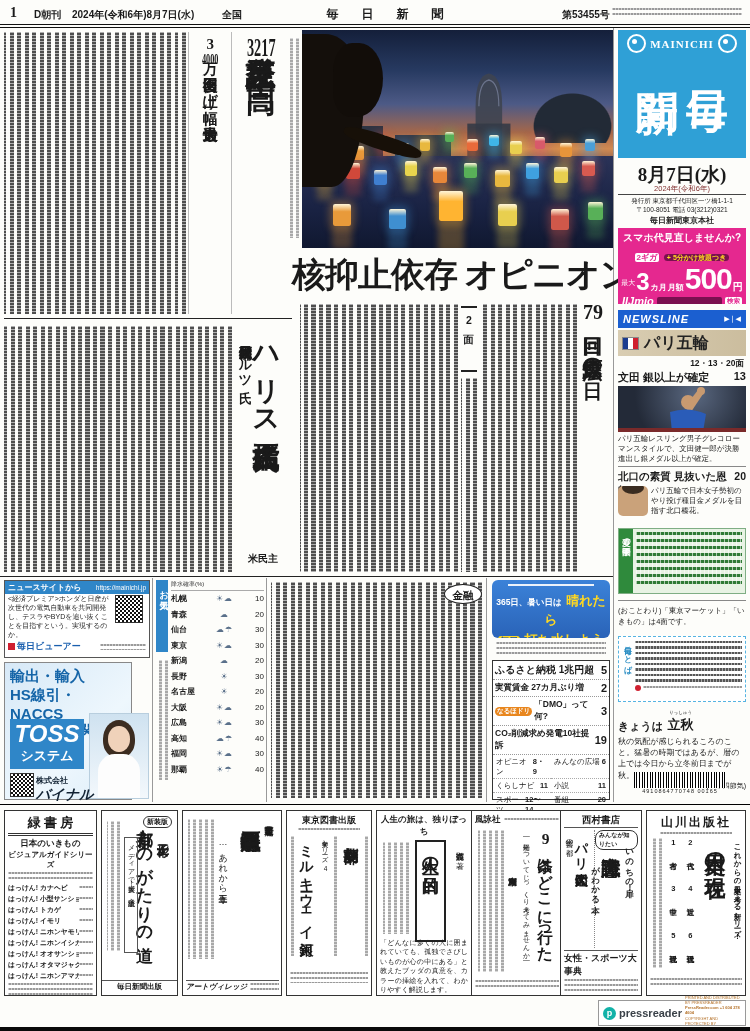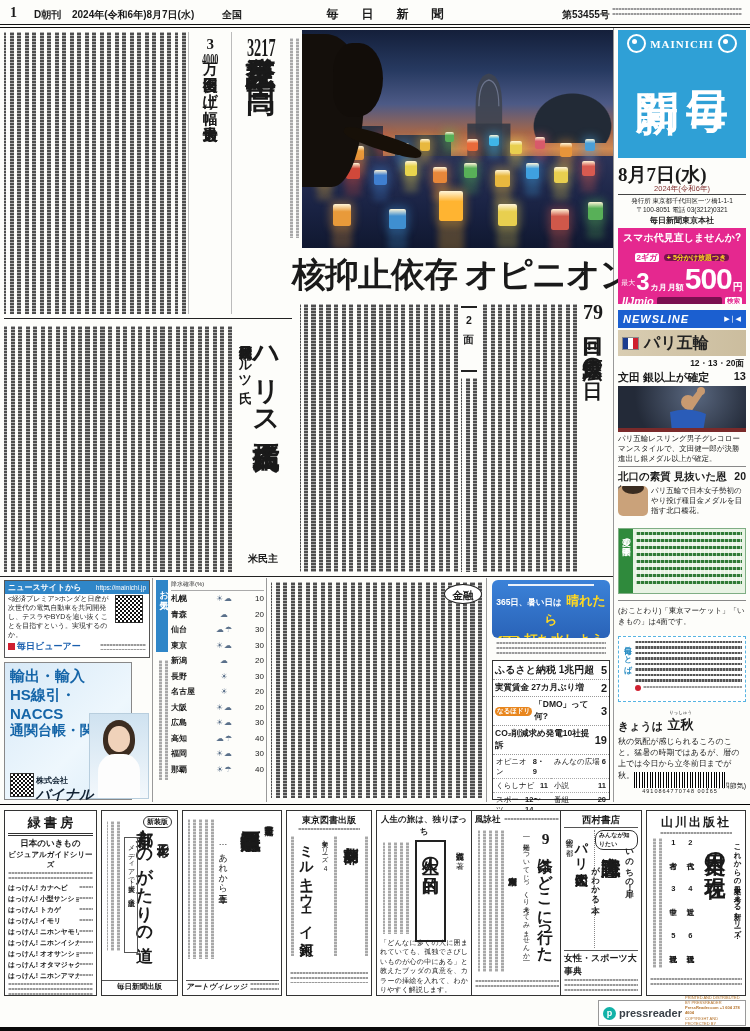--- a/index.html
+++ b/index.html
@@ -154,20 +154,24 @@
       <span style="width:7px;height:7px;background:#d02030;display:inline-block;margin-right:2px;"></span>
       <span class="b" style="font-size:9px;color:#1a5fae;">毎日ビューアー</span>
       <span class="gh lt" style="width:46px;height:6px;margin-left:auto;"></span>
     </div>
   </div>
 
   <div class="abs" style="left:4px;top:662px;width:128px;height:138px;border:1px solid #888;box-sizing:border-box;background:linear-gradient(135deg,#d7e9f7 0%,#eef7fd 60%,#dcedf9 100%);">
     <div class="b" style="font-size:15px;color:#1565a8;padding:4px 5px 0;">輸出・輸入</div>
     <div class="b" style="font-size:15px;color:#1565a8;padding:0 5px;">HS線引・NACCS</div>
     <div class="b" style="font-size:14px;color:#1565a8;padding:0 5px;">通関台帳・関税</div>
+    <div class="abs" style="left:5px;top:56px;width:74px;height:50px;background:#2f86c8;color:#fff;text-align:center;">
+      <div class="b" style="font-size:24px;font-style:italic;line-height:1.1;margin-top:2px;">TOSS</div>
+      <div class="b" style="font-size:13px;">システム</div>
+    </div>
 
     <div class="abs" style="left:84px;top:50px;width:58px;height:84px;background:linear-gradient(180deg,#cfe2f0,#f3f8fc);overflow:hidden;border:1px solid #b8cede;">
       <div class="abs" style="left:13px;top:6px;width:32px;height:38px;background:#3c2c20;border-radius:50% 50% 45% 45%;"></div>
       <div class="abs" style="left:18px;top:12px;width:22px;height:26px;background:#f0d2ba;border-radius:48%;"></div>
       <div class="abs" style="left:8px;top:40px;width:42px;height:44px;background:#fdfdfd;border-radius:40% 40% 0 0;"></div>
     </div>
     <div class="abs qr" style="left:5px;top:110px;width:22px;height:22px;"></div>
     <div class="abs" style="left:31px;top:112px;">
       <div class="b" style="font-size:8px;color:#123;">株式会社</div>
       <div class="b" style="font-size:14px;font-style:italic;color:#123;">バイナル</div>
@@ -332,21 +336,21 @@
 
   <div class="abs" style="left:618px;top:30px;width:128px;height:128px;background:#2fa0d6;">
     <div style="display:flex;align-items:center;justify-content:center;gap:4px;padding-top:4px;">
       <span class="eye"></span>
       <span class="ser b" style="color:#fff;font-size:11px;letter-spacing:1px;">MAINICHI</span>
       <span class="eye"></span>
     </div>
     <div class="abs v ser b" style="right:18px;top:28px;color:#fff;font-size:42px;line-height:1;">毎日</div>
     <div class="abs v ser b" style="left:18px;top:28px;color:#fff;font-size:42px;line-height:1;">新聞</div>
   </div>
-  <div class="abs ser b" style="left:618px;top:162px;width:128px;text-align:left;font-size:19px;">8月7日(水)</div>
+  <div class="abs ser b" style="left:618px;top:162px;width:128px;text-align:center;font-size:19px;">8月7日(水)</div>
   <div class="abs" style="left:618px;top:184px;width:128px;text-align:center;font-size:7.5px;color:#803030;">2024年(令和6年)</div>
   <div class="abs" style="left:618px;top:194px;width:128px;border-top:1px solid #444;padding-top:2px;text-align:center;">
     <div style="font-size:6.5px;">発行所 東京都千代田区一ツ橋1-1-1</div>
     <div style="font-size:6.5px;">〒100-8051 電話 03(3212)0321</div>
     <div class="b" style="font-size:8px;">毎日新聞東京本社</div>
   </div>
 
   <div class="abs" style="left:618px;top:228px;width:128px;height:76px;background:#e5288f;color:#fff;text-align:center;overflow:hidden;">
     <div class="b" style="font-size:10px;margin-top:3px;">スマホ代見直しませんか?</div>
     <div style="margin-top:1px;">

